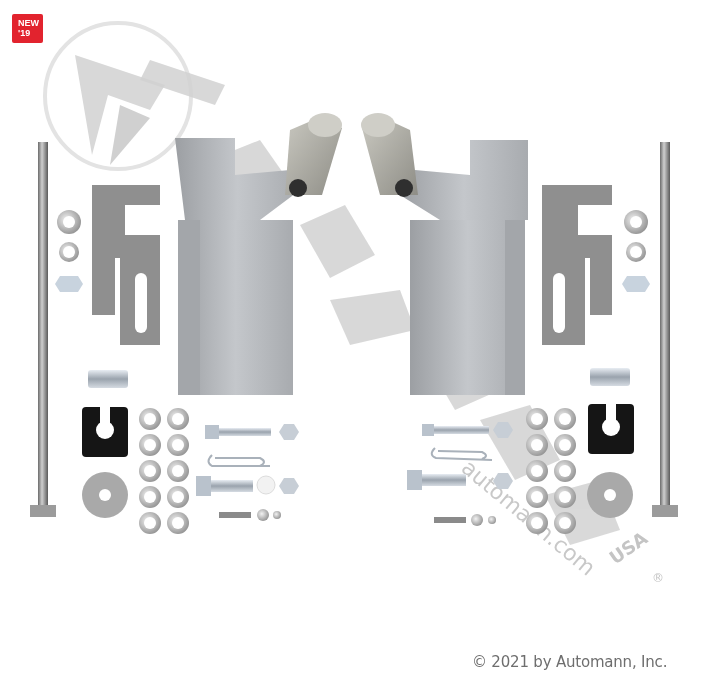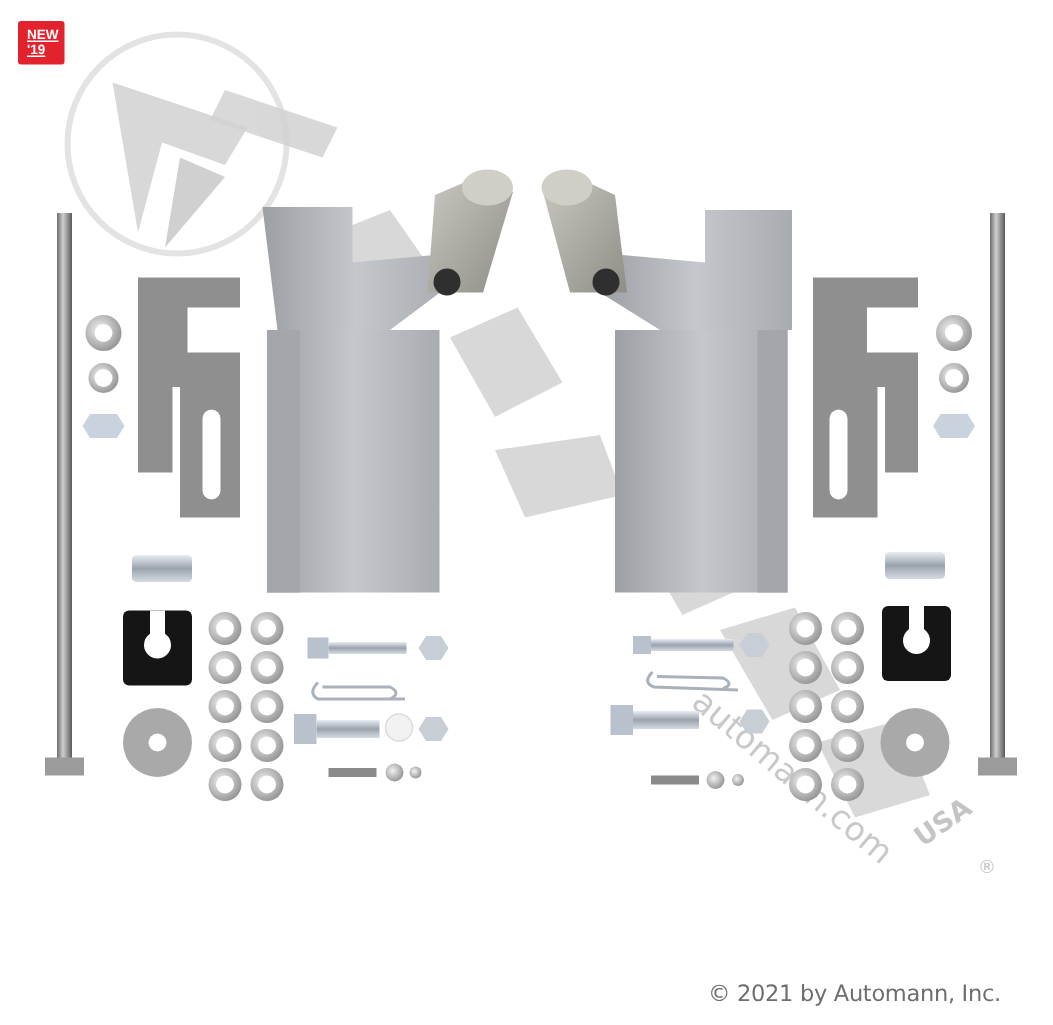--- a/index.html
+++ b/index.html
@@ -1,18 +1,18 @@
 <!DOCTYPE html>
 <html><head>
 <meta charset="utf-8">
 <style>
   html,body{margin:0;padding:0;background:#ffffff;}
   body{width:702px;height:683px;position:relative;overflow:hidden;font-family:"Liberation Sans",sans-serif;}
   .abs{position:absolute;}
-  .badge{left:12px;top:14px;width:31px;height:29px;background:#e2232e;border-radius:2px 2px 2px 2px;color:#fff;font-weight:bold;font-size:9px;line-height:10px;padding:4px 17px 0 6px;box-sizing:border-box;text-decoration:underline;}
+  .badge{left:12px;top:14px;width:31px;height:29px;background:#e2232e;border-radius:2px 2px 2px 2px;color:#fff;font-weight:bold;font-size:9px;line-height:10px;padding:4px 17px 0 6px;box-sizing:border-box;}
   .copyright{left:472px;top:653px;font-size:15px;color:#6e6e6e;font-family:"DejaVu Sans",sans-serif;letter-spacing:-0.2px;text-align:center;}
   svg{position:absolute;left:0;top:0;}
 </style>
 </head>
 <body>
 
 <svg width="702" height="683" viewBox="0 0 702 683">
   <defs>
     <linearGradient id="rod" x1="0" x2="1">
       <stop offset="0" stop-color="#6b6b6b"></stop>

